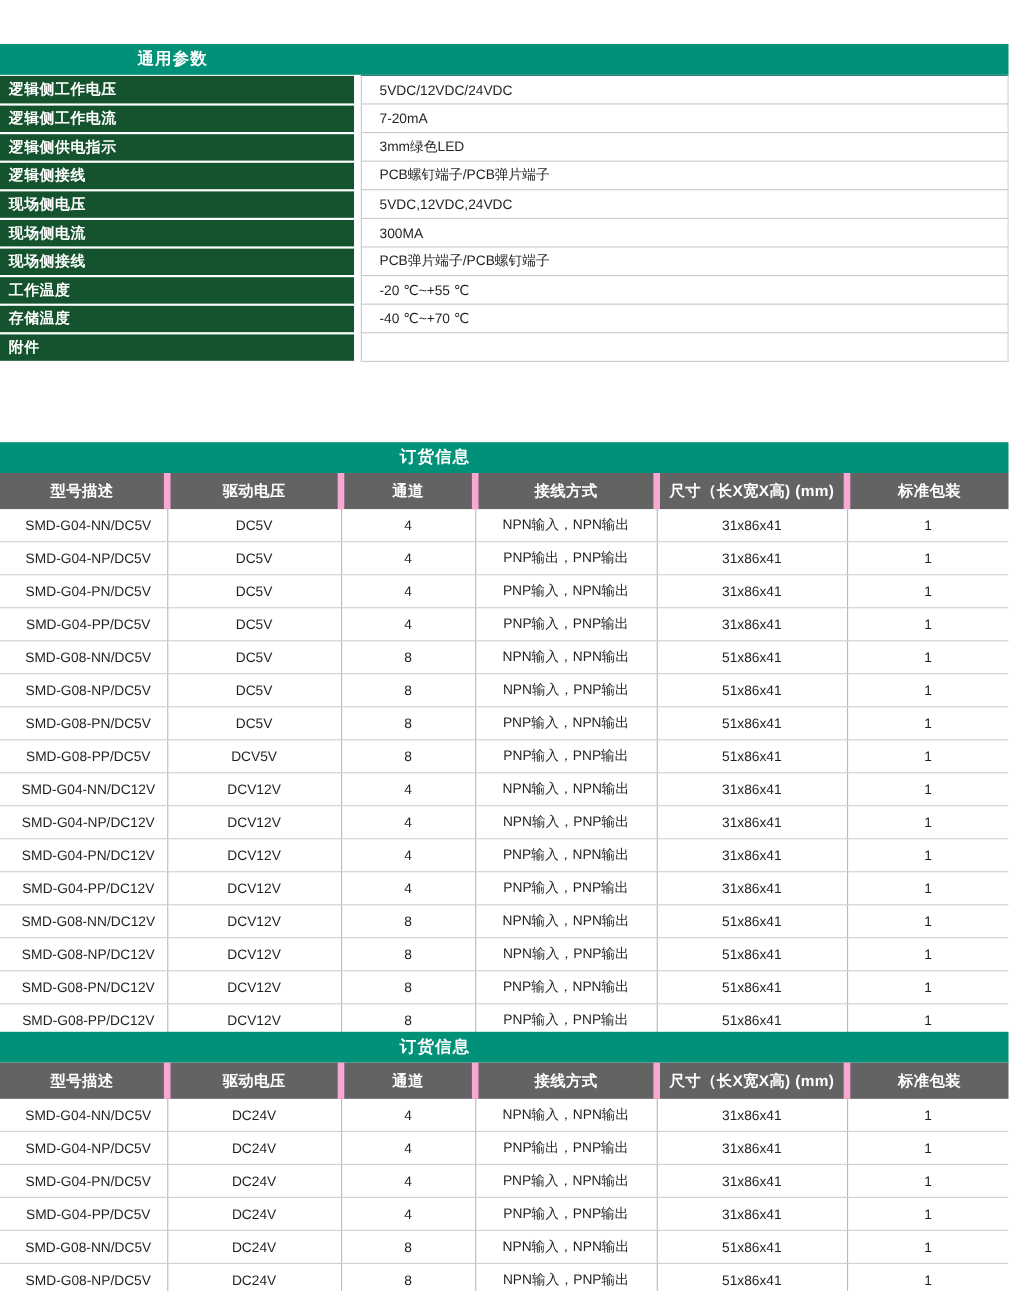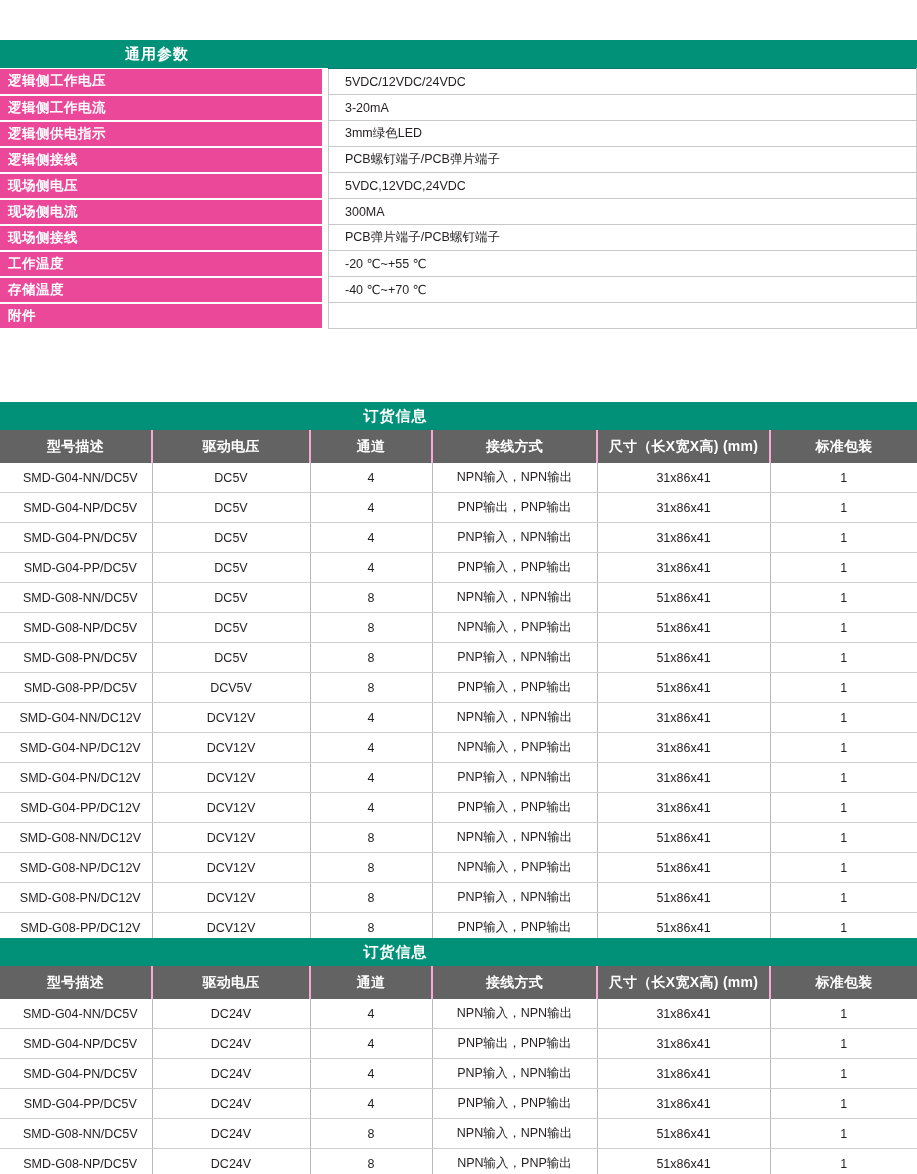--- a/index.html
+++ b/index.html
@@ -48,21 +48,21 @@
     text-align: center;
   }
   .spec-rows {
     width: 917px;
     border-collapse: collapse;
     table-layout: fixed;
   }
   .spec-rows tr { height: 26px; }
   .spec-rows td.k {
     width: 314px;
-    background: #ec4899;
+    background: #14532d;
     color: #ffffff;
     font-size: 13.5px;
     font-weight: bold;
     padding: 0 0 0 8px;
     border-bottom: 2px solid #ffffff;
     white-space: nowrap;
     letter-spacing: 0.5px;
   }
   .spec-rows td.gap {
     width: 4px;
@@ -96,21 +96,21 @@
     border-collapse: collapse;
     table-layout: fixed;
   }
   .order-grid th {
     background: #636363;
     color: #ffffff;
     height: 31px;
     font-size: 14px;
     font-weight: bold;
     text-align: center;
-    border-right: 2px solid #f9a8d4;
+    border-right: 6px solid #f9a8d4;
     letter-spacing: 0.3px;
     white-space: nowrap;
   }
   .order-grid th:last-child { border-right: none; }
   .order-grid td {
     height: 27px;
     font-size: 12.5px;
     color: #231f20;
     text-align: center;
     background: #ffffff;
@@ -145,21 +145,21 @@
     <table class="spec-rows">
       <tbody id="spec-body">
           <tr>
             <td class="k">逻辑侧工作电压</td>
             <td class="gap"></td>
             <td class="v">5VDC/12VDC/24VDC</td>
           </tr>
           <tr>
             <td class="k">逻辑侧工作电流</td>
             <td class="gap"></td>
-            <td class="v">3-20mA</td>
+            <td class="v">7-20mA</td>
           </tr>
           <tr>
             <td class="k">逻辑侧供电指示</td>
             <td class="gap"></td>
             <td class="v">3mm绿色LED</td>
           </tr>
           <tr>
             <td class="k">逻辑侧接线</td>
             <td class="gap"></td>
             <td class="v">PCB螺钉端子/PCB弹片端子</td>

